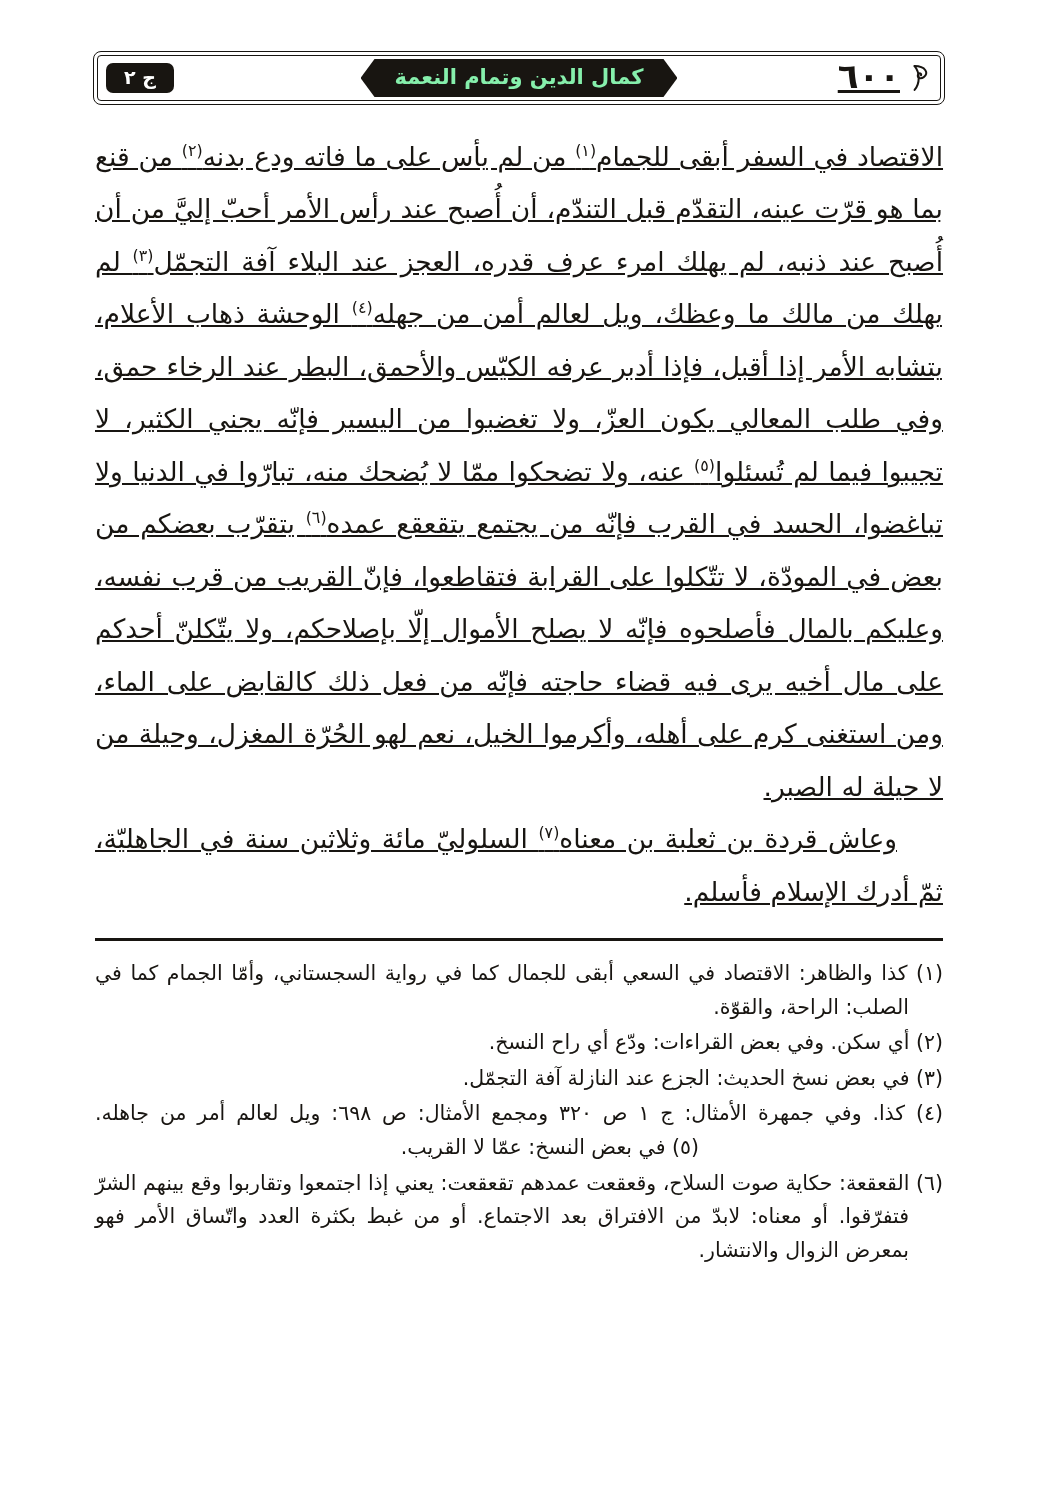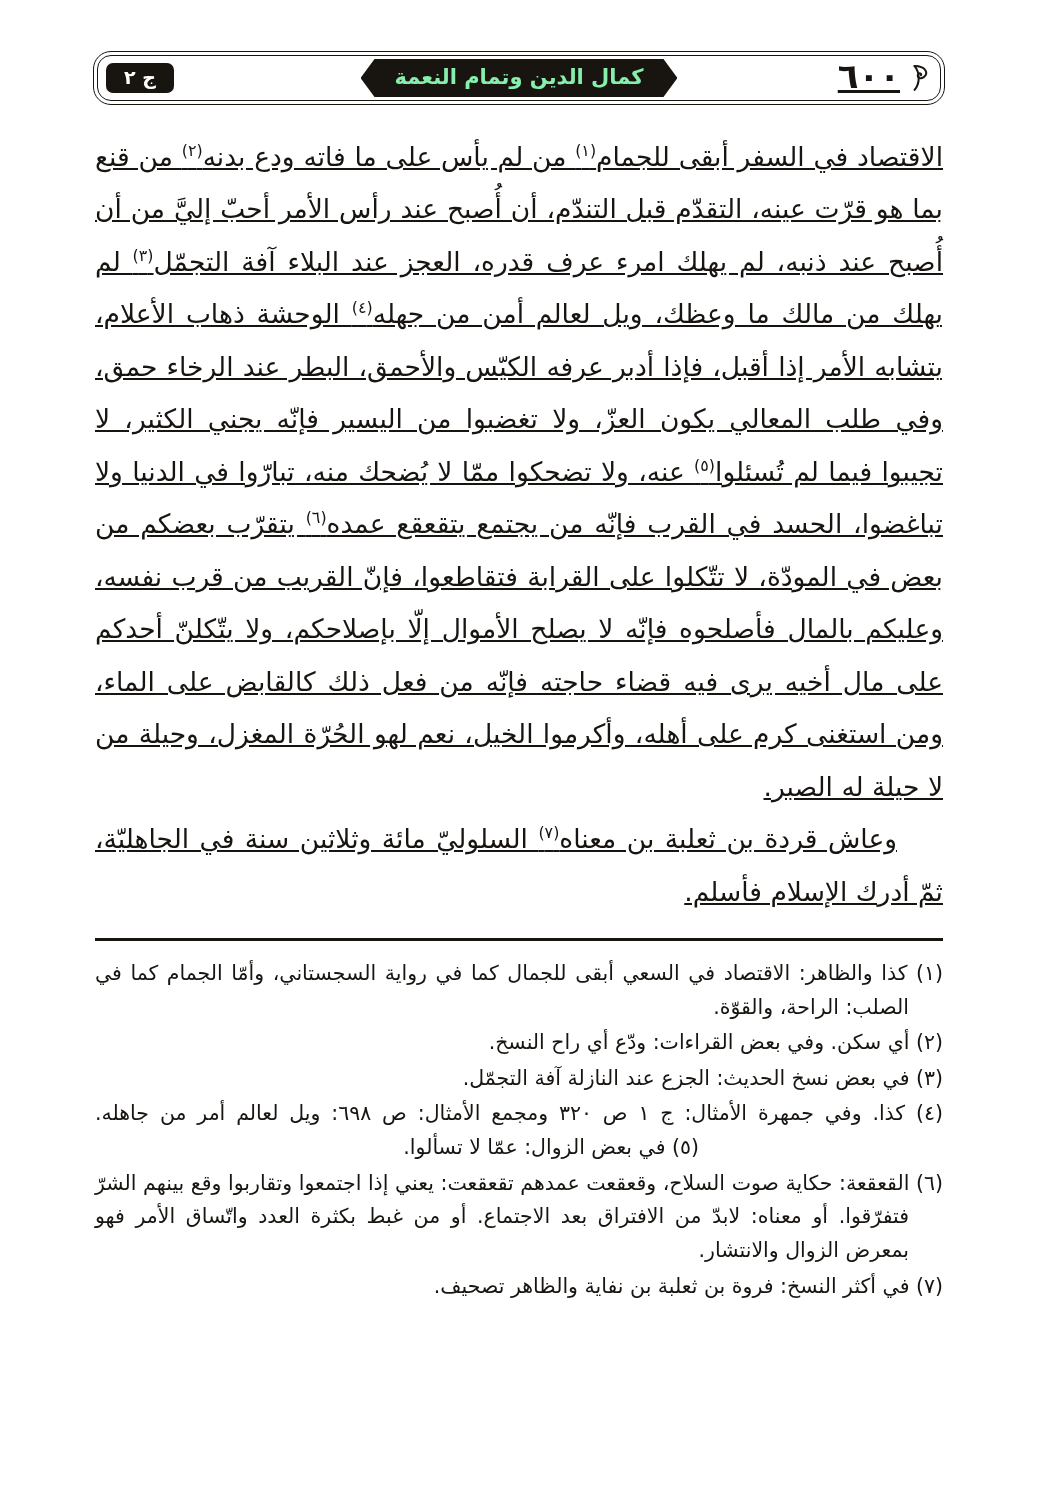--- a/index.html
+++ b/index.html
@@ -24,21 +24,21 @@
   }
 
   
   .header-band{
     direction:ltr;
     display:grid;
     grid-template-columns:1fr auto 1fr;
     align-items:center;
     height:46px;
     border:1.5px solid var(--ink);
-    border-radius:14px;
+    border-radius:4px;
     outline:1px solid var(--ink);
     outline-offset:3px;
     padding:0 8px;
     margin:3px 2px 30px 2px;
   }
   .volume-badge{
     justify-self:start;
     background:var(--ink);
     color:#fff;
     direction:rtl;
@@ -138,18 +138,17 @@
       <p class="para"><span>الاقتصاد في السفر أبقى للجمام</span><span class="sup">(١)</span><span> من لم يأس على ما فاته ودع بدنه</span><span class="sup">(٢)</span><span> من قنع بما هو قرّت عينه، التقدّم قبل التندّم، أن أُصبح عند رأس الأمر أحبّ إليَّ من أن أُصبح عند ذنبه، لم يهلك امرء عرف قدره، العجز عند البلاء آفة التجمّل</span><span class="sup">(٣)</span><span> لم يهلك من مالك ما وعظك، ويل لعالم أمن من جهله</span><span class="sup">(٤)</span><span> الوحشة ذهاب الأعلام، يتشابه الأمر إذا أقبل، فإذا أدبر عرفه الكيّس والأحمق، البطر عند الرخاء حمق، وفي طلب المعالي يكون العزّ، ولا تغضبوا من اليسير فإنّه يجني الكثير، لا تجيبوا فيما لم تُسئلوا</span><span class="sup">(٥)</span><span> عنه، ولا تضحكوا ممّا لا يُضحك منه، تبارّوا في الدنيا ولا تباغضوا، الحسد في القرب فإنّه من يجتمع يتقعقع عمده</span><span class="sup">(٦)</span><span> يتقرّب بعضكم من بعض في المودّة، لا تتّكلوا على القرابة فتقاطعوا، فإنّ القريب من قرب نفسه، وعليكم بالمال فأصلحوه فإنّه لا يصلح الأموال إلّا بإصلاحكم، ولا يتّكلنّ أحدكم على مال أخيه يرى فيه قضاء حاجته فإنّه من فعل ذلك كالقابض على الماء، ومن استغنى كرم على أهله، وأكرموا الخيل، نعم لهو الحُرّة المغزل، وحيلة من لا حيلة له الصبر.</span></p>
       <p class="para indent"><span>وعاش قردة بن ثعلبة بن معناه</span><span class="sup">(٧)</span><span> السلوليّ مائة وثلاثين سنة في الجاهليّة، ثمّ أدرك الإسلام فأسلم.</span></p>
     </div>
 
   <hr class="footnote-separator">
 
   <div class="footnotes">
       <p class="footnote"><span>(١) </span><span>كذا والظاهر: الاقتصاد في السعي أبقى للجمال كما في رواية السجستاني، وأمّا الجمام كما في الصلب: الراحة، والقوّة.</span></p>
       <p class="footnote"><span>(٢) </span><span>أي سكن. وفي بعض القراءات: ودّع أي راح النسخ.</span></p>
       <p class="footnote"><span>(٣) </span><span>في بعض نسخ الحديث: الجزع عند النازلة آفة التجمّل.</span></p>
-      <p class="footnote"><span>(٤) </span><span>كذا. وفي جمهرة الأمثال: ج ١ ص ٣٢٠ ومجمع الأمثال: ص ٦٩٨: ويل لعالم أمر من جاهله.</span><span class="fn-gap"></span><span>(٥) </span><span>في بعض الزوال: عمّا لا تسألوا.</span></p>
+      <p class="footnote"><span>(٤) </span><span>كذا. وفي جمهرة الأمثال: ج ١ ص ٣٢٠ ومجمع الأمثال: ص ٦٩٨: ويل لعالم أمر من جاهله.</span><span class="fn-gap"></span><span>(٥) </span><span>في بعض النسخ: عمّا لا القريب.</span></p>
       <p class="footnote"><span>(٦) </span><span>القعقعة: حكاية صوت السلاح، وقعقعت عمدهم تقعقعت: يعني إذا اجتمعوا وتقاربوا وقع بينهم الشرّ فتفرّقوا. أو معناه: لابدّ من الافتراق بعد الاجتماع. أو من غبط بكثرة العدد واتّساق الأمر فهو بمعرض الزوال والانتشار.</span></p>
-      <p class="footnote"><span>(٧) </span><span>في أكثر النسخ: فروة بن ثعلبة بن نفاية والظاهر تصحيف.</span></p>
     </div>
 
 </div>
 
 </body></html>

